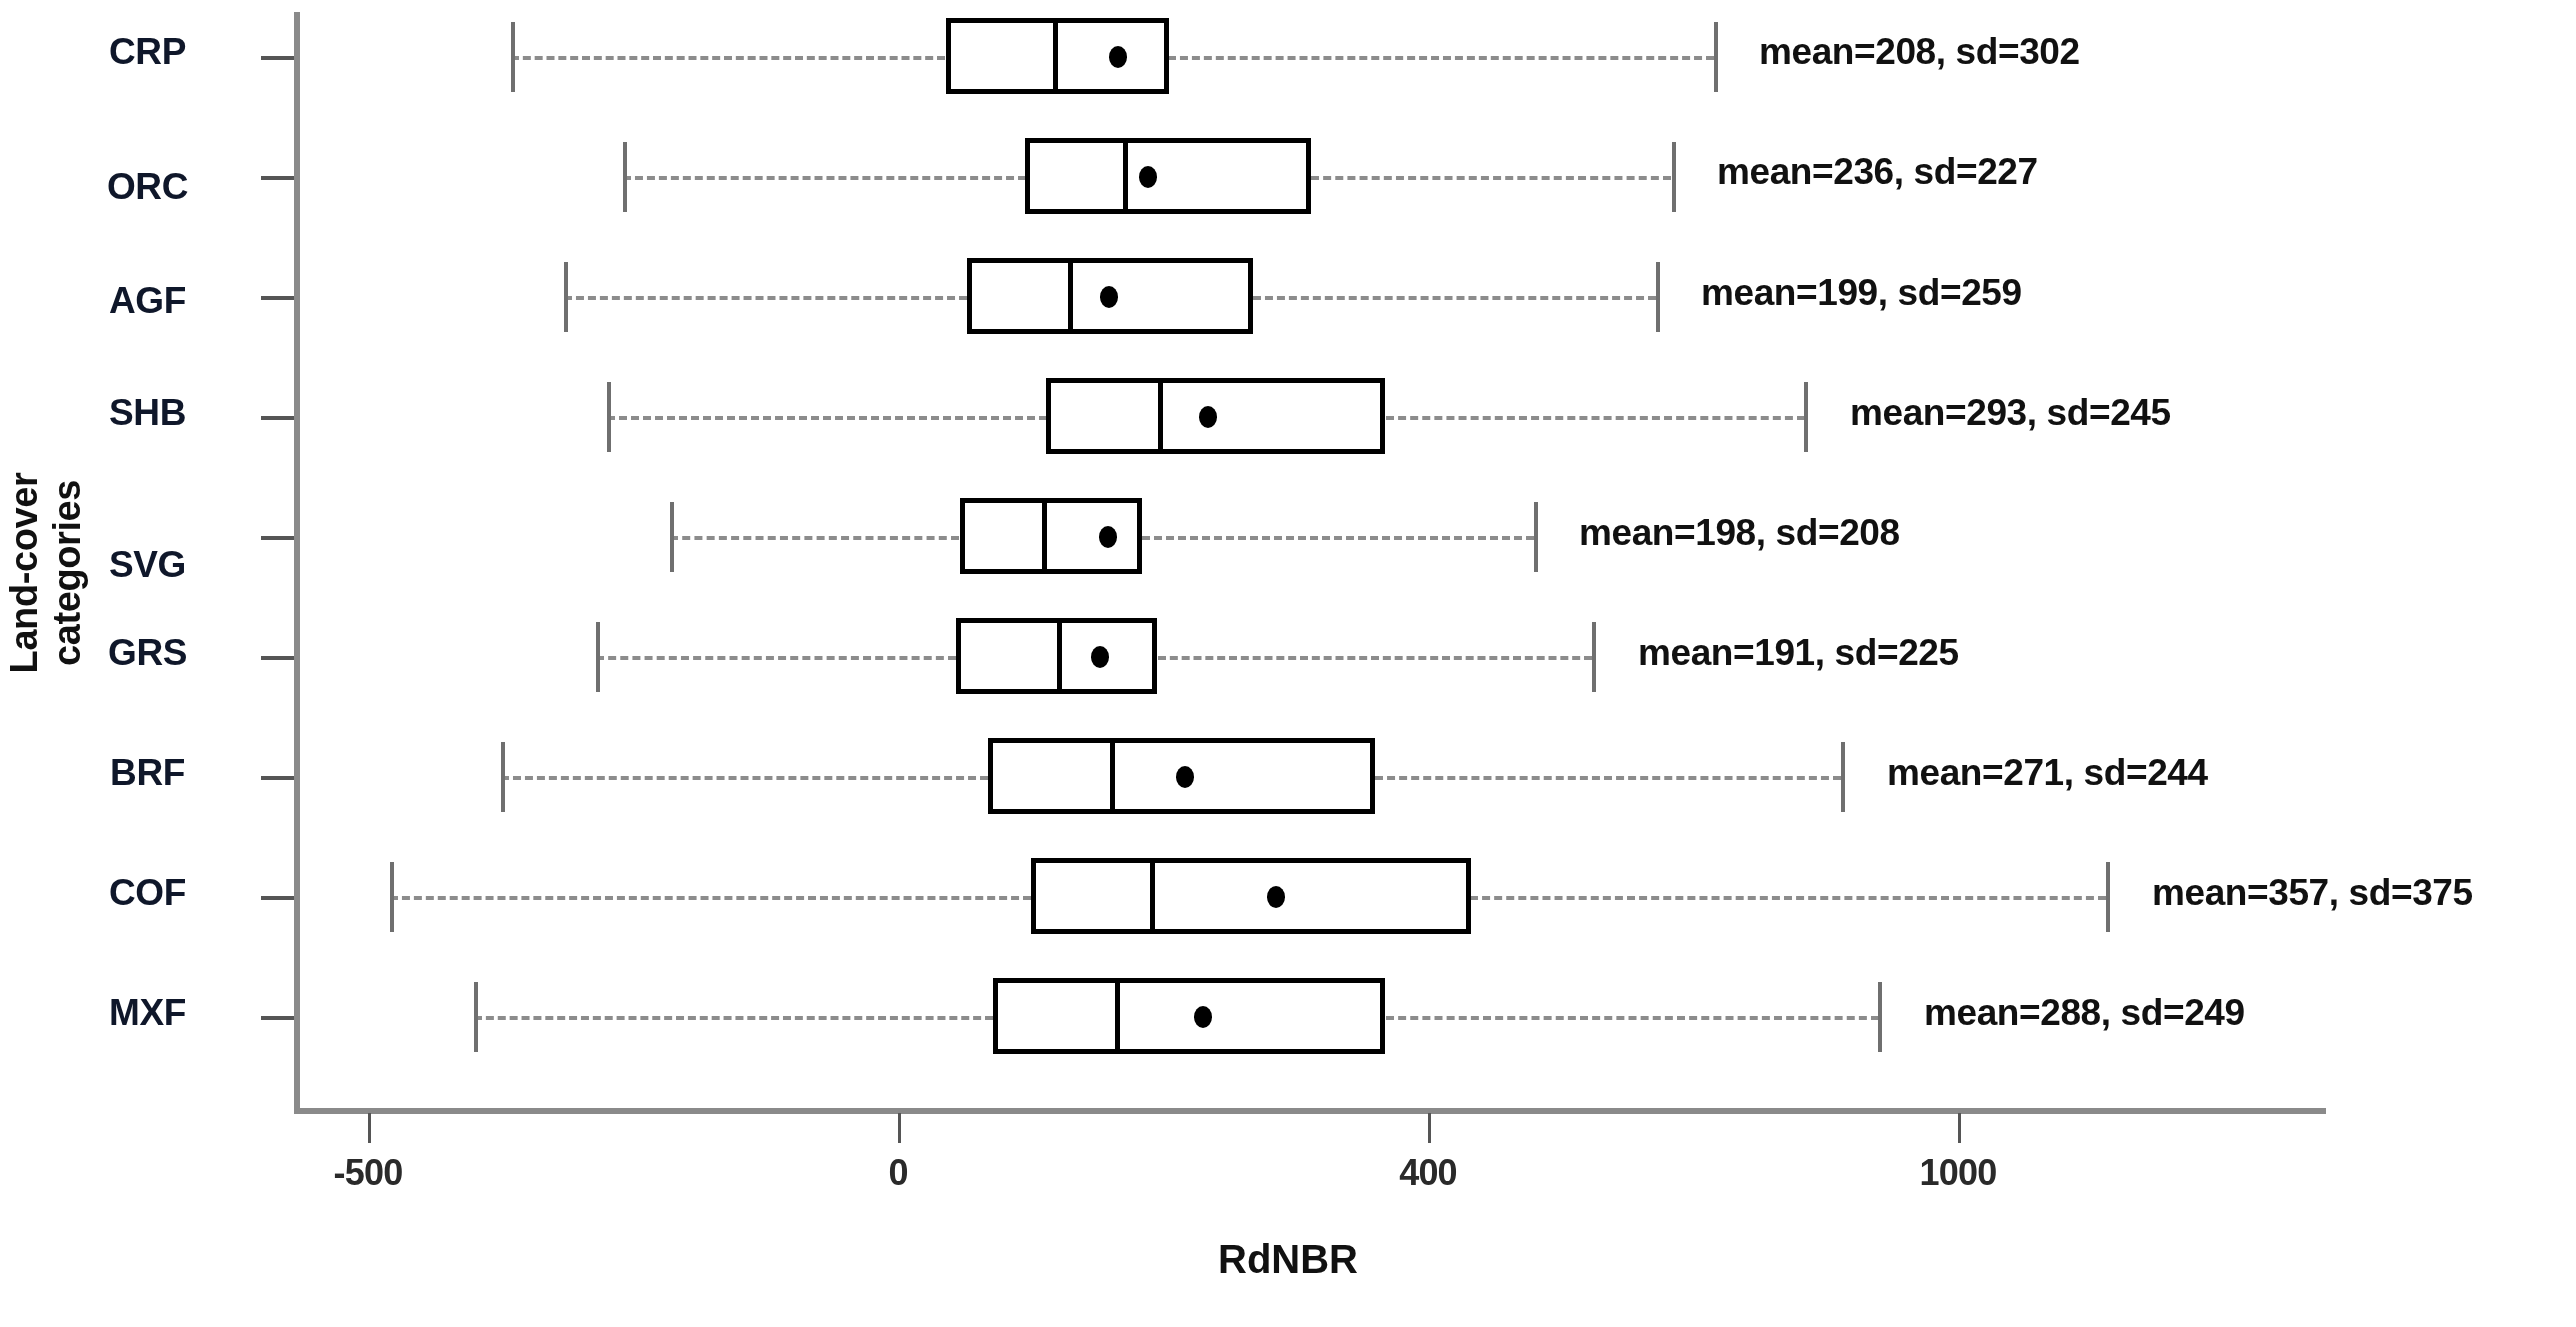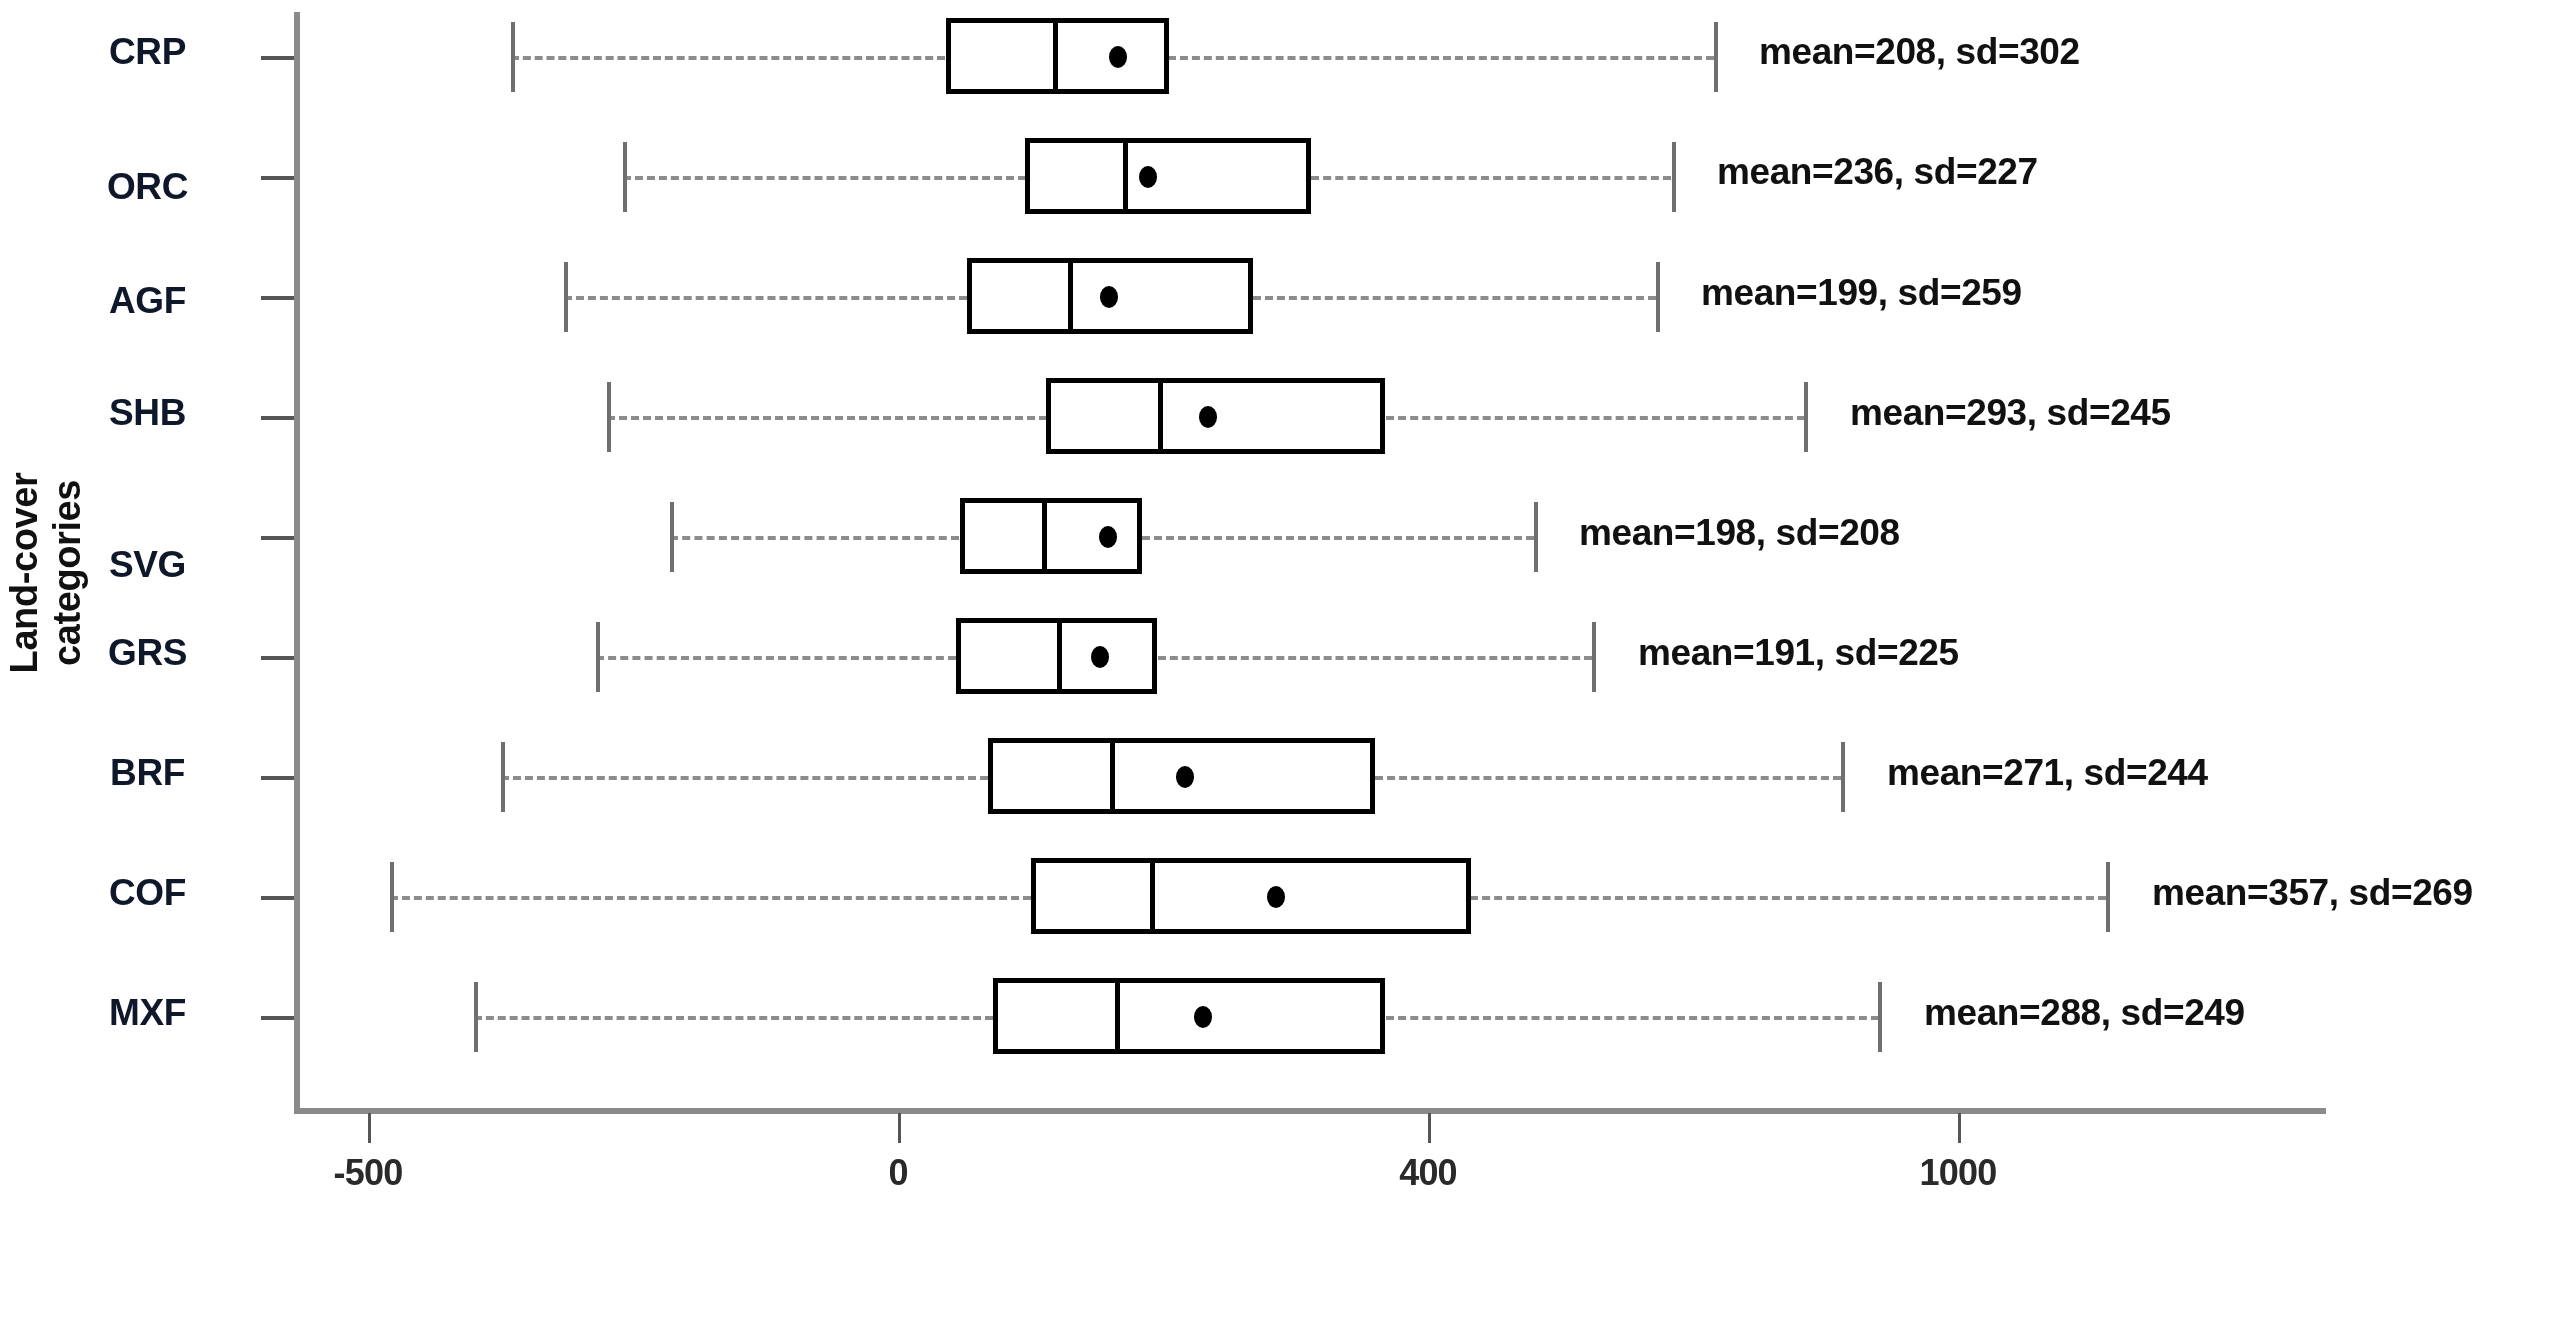--- a/index.html
+++ b/index.html
@@ -231,28 +231,29 @@
       </div>
     </div>
   <div id="annots-layer">
       <div class="annot" style="left: 1759px; top: 31px;">mean=208, sd=302</div>
       <div class="annot" style="left: 1717px; top: 151px;">mean=236, sd=227</div>
       <div class="annot" style="left: 1701px; top: 272px;">mean=199, sd=259</div>
       <div class="annot" style="left: 1850px; top: 392px;">mean=293, sd=245</div>
       <div class="annot" style="left: 1579px; top: 512px;">mean=198, sd=208</div>
       <div class="annot" style="left: 1638px; top: 632px;">mean=191, sd=225</div>
       <div class="annot" style="left: 1887px; top: 752px;">mean=271, sd=244</div>
-      <div class="annot" style="left: 2152px; top: 872px;">mean=357, sd=269</div>
+      <div class="annot" style="left: 2152px; top: 872px;">mean=357, sd=375</div>
       <div class="annot" style="left: 1924px; top: 992px;">mean=288, sd=249</div>
     </div>
   <div id="xticks-layer">
       <div class="xtick" style="left: 368px;"></div>
       <div class="xtick-label" style="left: 368px;">-500</div>
       <div class="xtick" style="left: 898px;"></div>
       <div class="xtick-label" style="left: 898px;">0</div>
       <div class="xtick" style="left: 1428px;"></div>
       <div class="xtick-label" style="left: 1428px;">400</div>
       <div class="xtick" style="left: 1958px;"></div>
       <div class="xtick-label" style="left: 1958px;">1000</div>
     </div>
 
+  <div id="xlabel">RdNBR</div>
 </div>
 
 
 </body></html>

